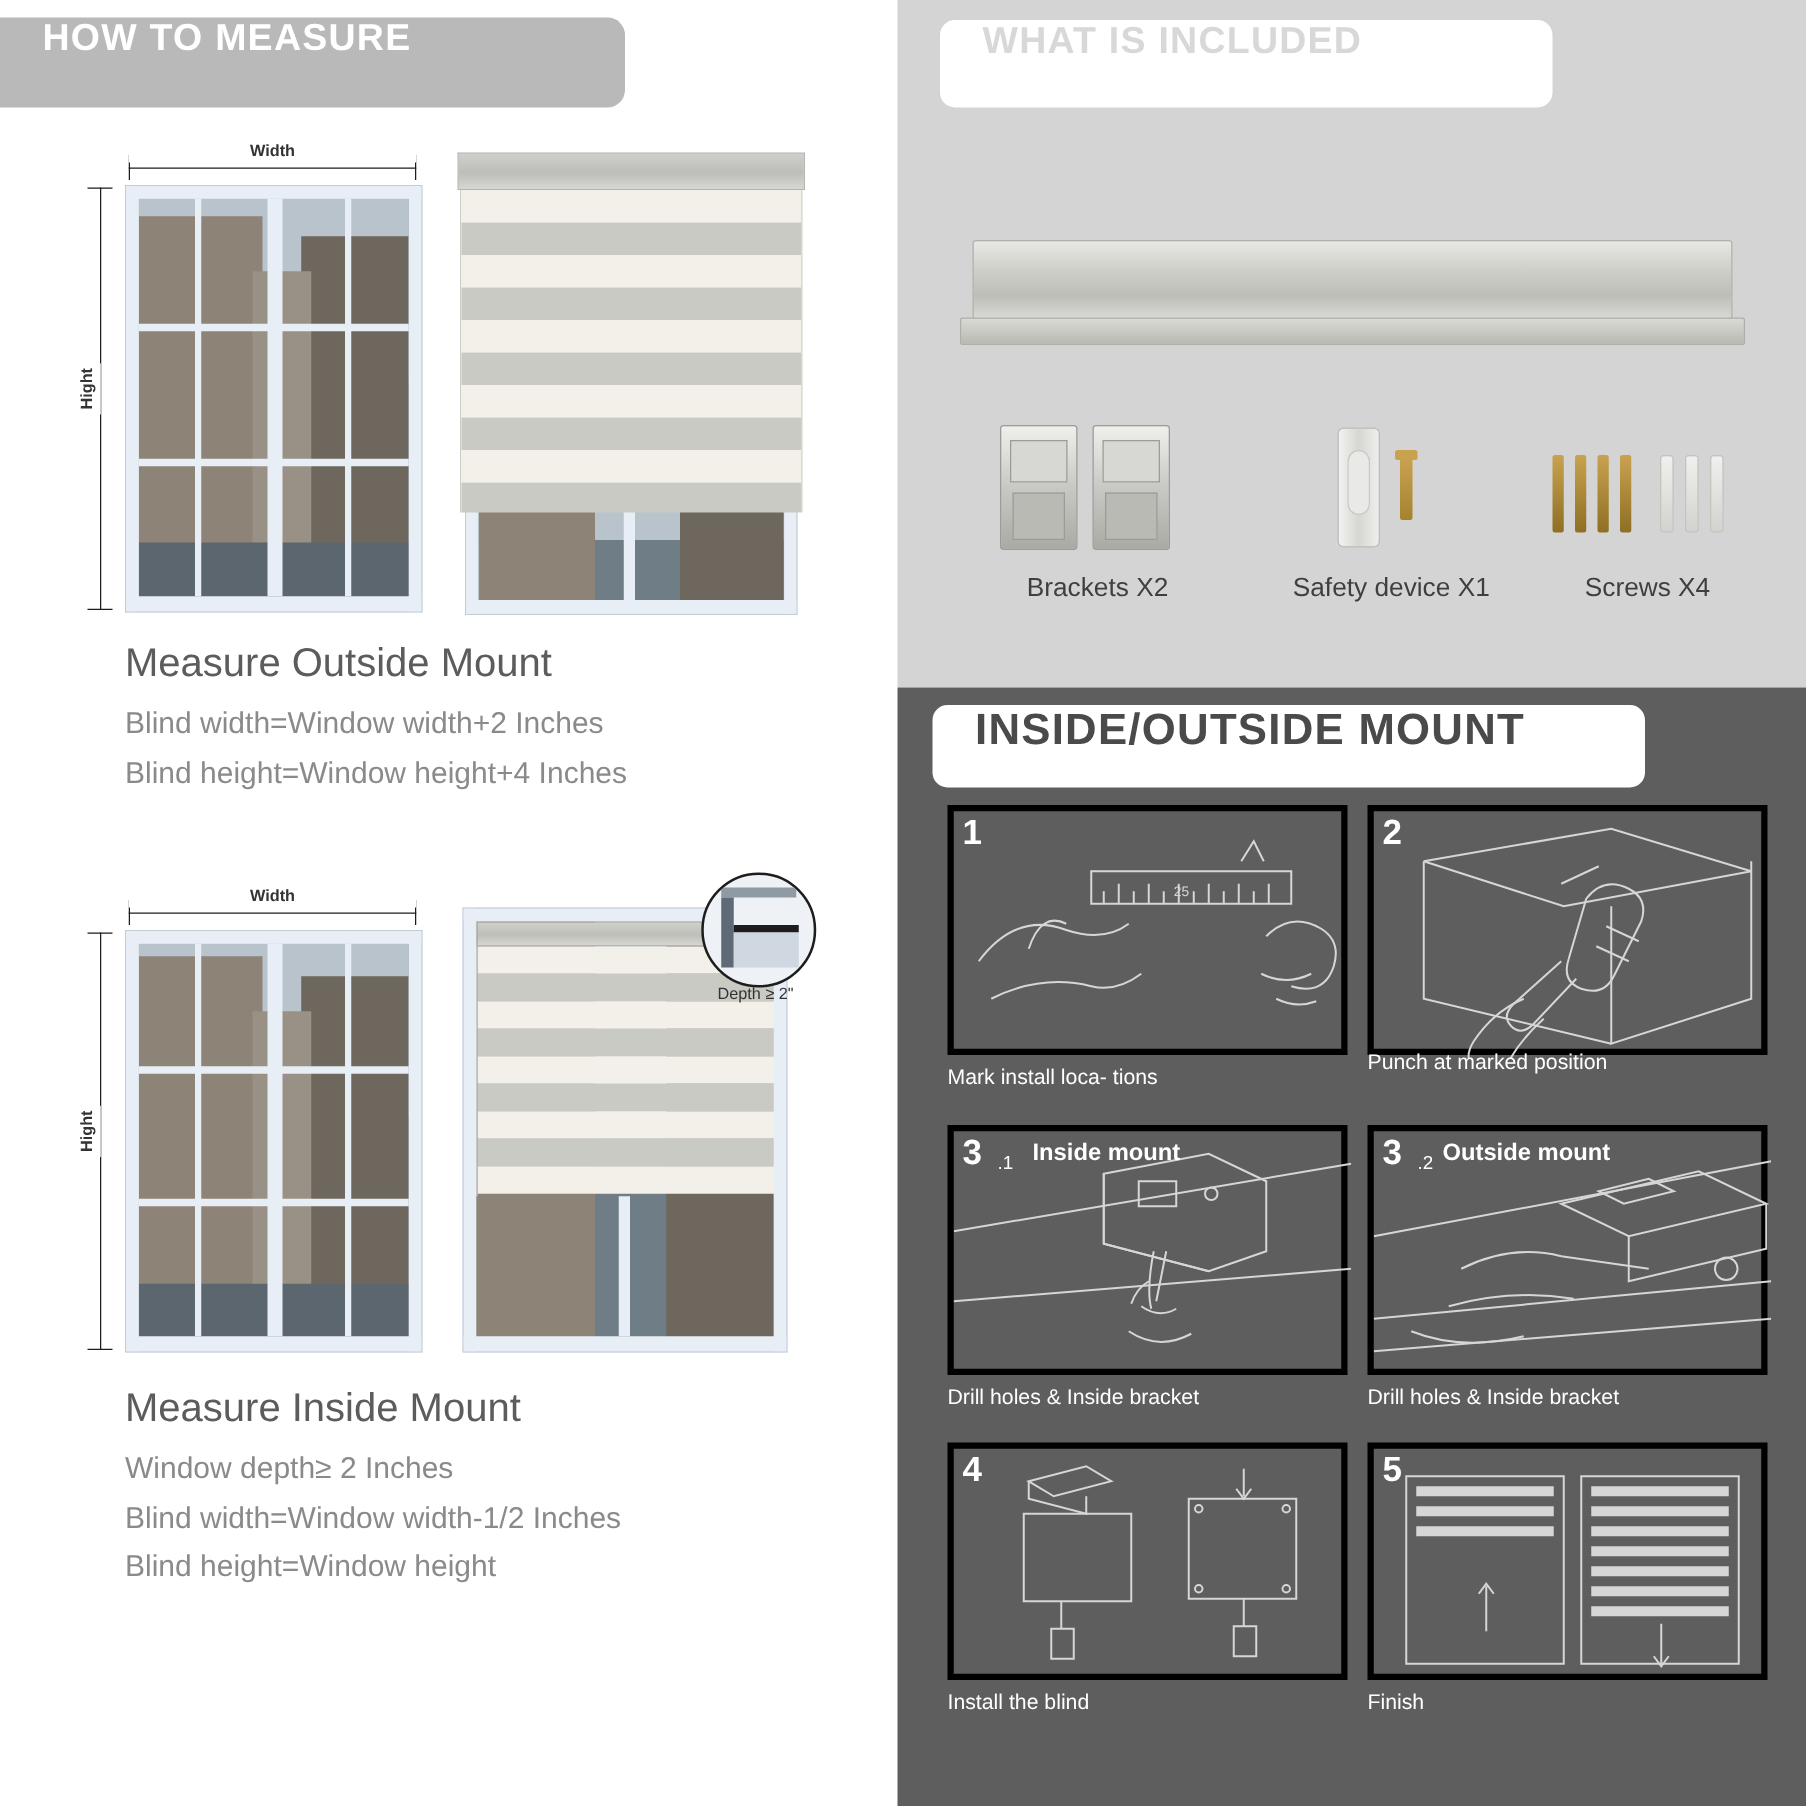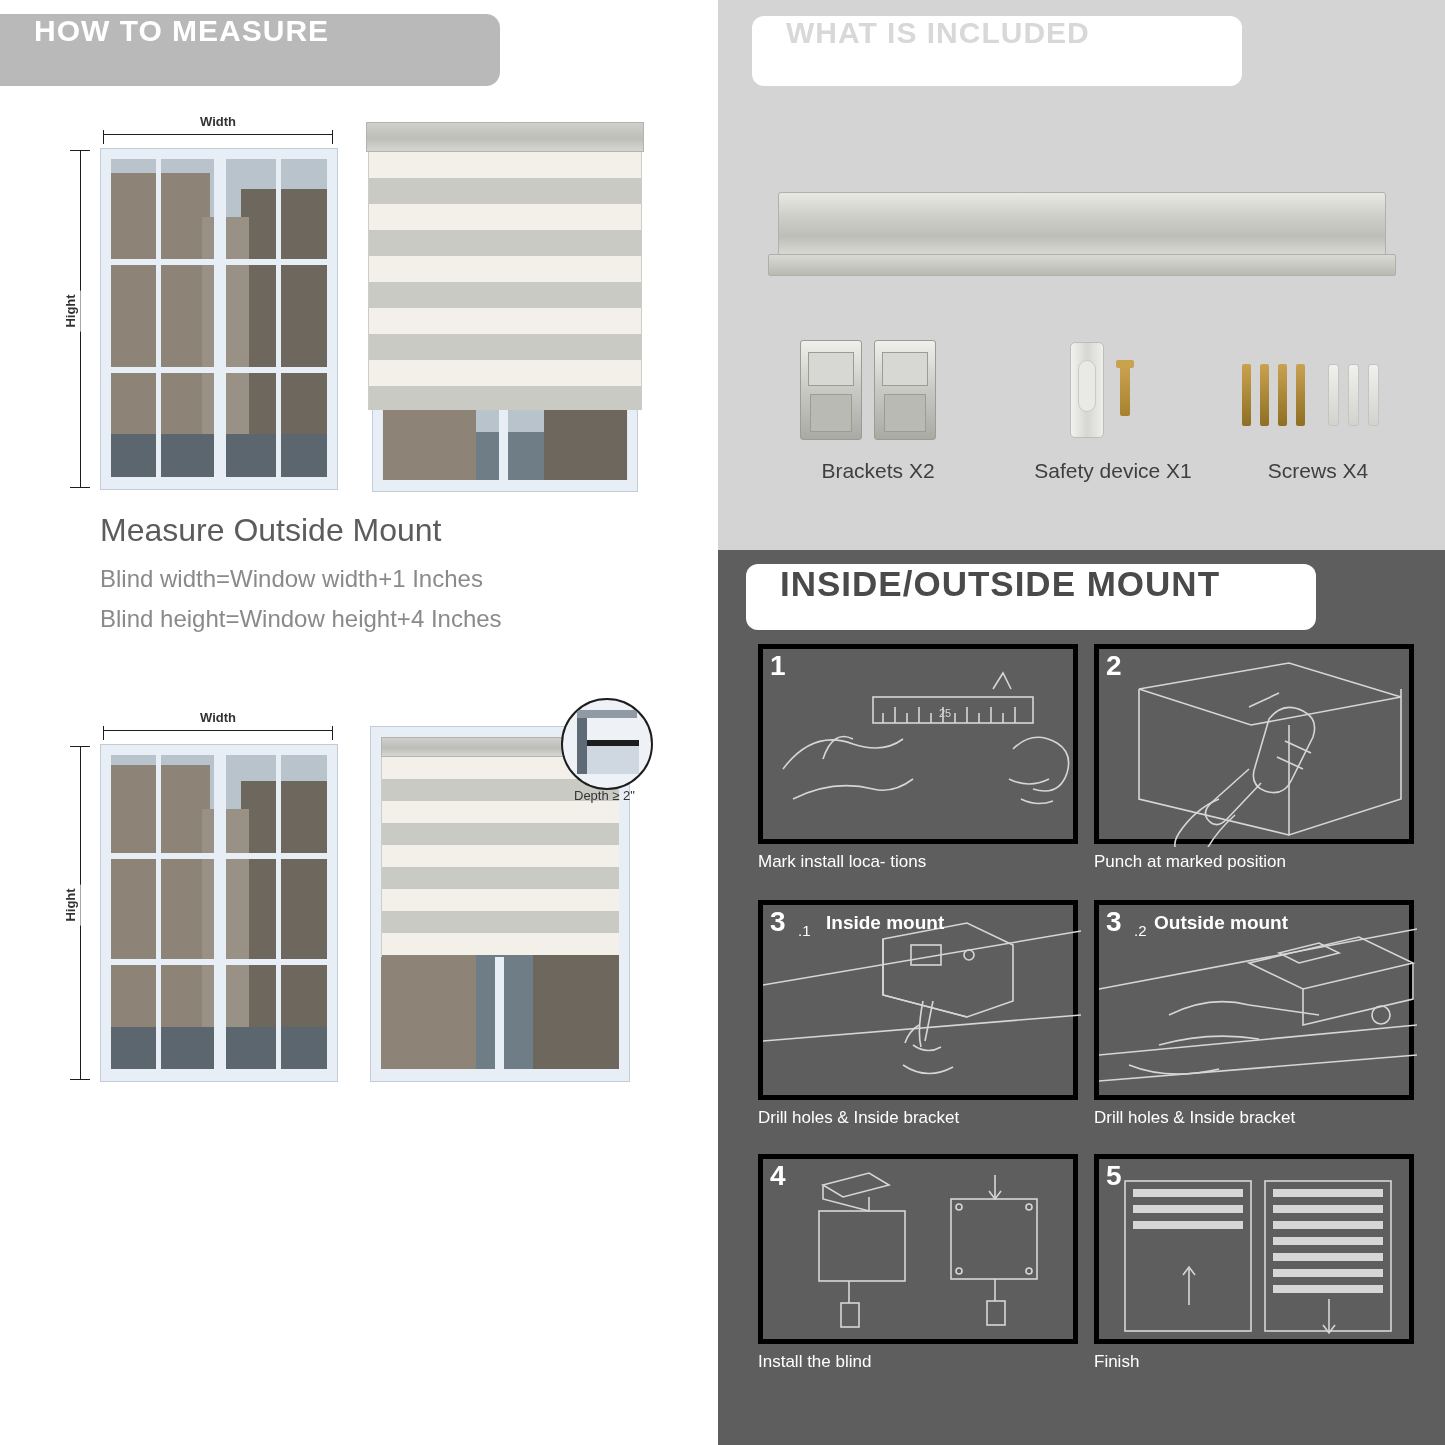--- a/index.html
+++ b/index.html
@@ -155,21 +155,21 @@
           <div class="stripe-row stripe-b" style="height:26px;"></div>
           <div class="stripe-row stripe-a" style="height:26px;"></div>
           <div class="stripe-row stripe-b" style="height:26px;"></div>
           <div class="stripe-row stripe-a" style="height:26px;"></div>
         </div>
       </div>
     </div>
 
     <div style="position:absolute; left:100px; top:512px;">
       <div class="caption-title">Measure Outside Mount</div>
-      <div class="caption-line" style="margin-top:10px;">Blind width=Window width+1 Inches</div>
+      <div class="caption-line" style="margin-top:10px;">Blind width=Window width+2 Inches</div>
       <div class="caption-line">Blind height=Window height+4 Inches</div>
     </div>
 
     <div>
       <div class="arrow-h" style="left:103px; top:730px; width:230px;"></div>
       <div class="tick" style="left:103px; top:720px; width:1px; height:20px;"></div>
       <div class="tick" style="left:332px; top:720px; width:1px; height:20px;"></div>
       <div style="position:absolute; left:103px; top:708px; width:230px; text-align:center; background:#fff;">
         <span class="dim-label">Width</span>
       </div>
@@ -231,20 +231,26 @@
         <div style="position:absolute; left:14px; top:10px; width:60px; height:8px; background:#8f9aa5;"></div>
         <div style="position:absolute; left:14px; top:18px; width:10px; height:56px; background:#5e6b77;"></div>
         <div style="position:absolute; left:24px; top:40px; width:52px; height:6px; background:#1d1d1d;"></div>
         <div style="position:absolute; left:24px; top:46px; width:52px; height:28px; background:#cfd7e0;"></div>
       </div>
       <div style="position:absolute; left:574px; top:786px;">
         <span class="dim-label" style="font-weight:normal;">Depth ≥ 2"</span>
       </div>
     </div>
 
+    <div style="position:absolute; left:100px; top:1108px;">
+      <div class="caption-title">Measure Inside Mount</div>
+      <div class="caption-line" style="margin-top:10px;">Window depth≥ 2 Inches</div>
+      <div class="caption-line">Blind width=Window width-1/2 Inches</div>
+      <div class="caption-line">Blind height=Window height</div>
+    </div>
 
   </div>
 
   <div class="divider-v"></div>
 
   <div class="right-top">
     <div class="hdr-band hdr-right">
       <span class="title">WHAT IS INCLUDED</span>
     </div>
 
@@ -329,21 +335,21 @@
             <path d="M150 58 l30 -14"></path>
             <path d="M170 70 q14 -18 34 -8 q16 8 10 26 l-22 44 q-8 16 -26 10 q-16 -6 -10 -24z"></path>
             <path d="M150 120 l-38 34 q-10 10 -2 18 q8 8 18 -2 l34 -36"></path>
             <path d="M120 150 q-24 10 -40 34 q-10 16 4 24 q14 8 24 -8 q10 -18 28 -34"></path>
             <path d="M186 92 l26 12"></path>
             <path d="M178 108 l26 12"></path>
           </g>
         </svg>
       </div>
       <div class="step-num" style="left:12px; top:6px;">2</div>
-      <div class="step-cap" style="left:0; top:208px;">Punch at  marked position</div>
+      <div class="step-cap" style="left:0; top:196px;">Punch at  marked position</div>
     </div>
 
     <div class="step" style="left:40px; top:350px; width:320px;">
       <div class="step-box" style="left:0; top:0; width:320px; height:200px;">
         <svg width="318" height="198" viewBox="0 0 318 198">
           <g fill="none" stroke="#d6d6d6" stroke-width="1.6">
             <path d="M0 80 L318 26"></path>
             <path d="M0 136 L318 110"></path>
             <path d="M120 34 l84 -16 l46 22 v56 l-46 16 l-84 -22z"></path>
             <path d="M120 34 v56 l84 22"></path>

